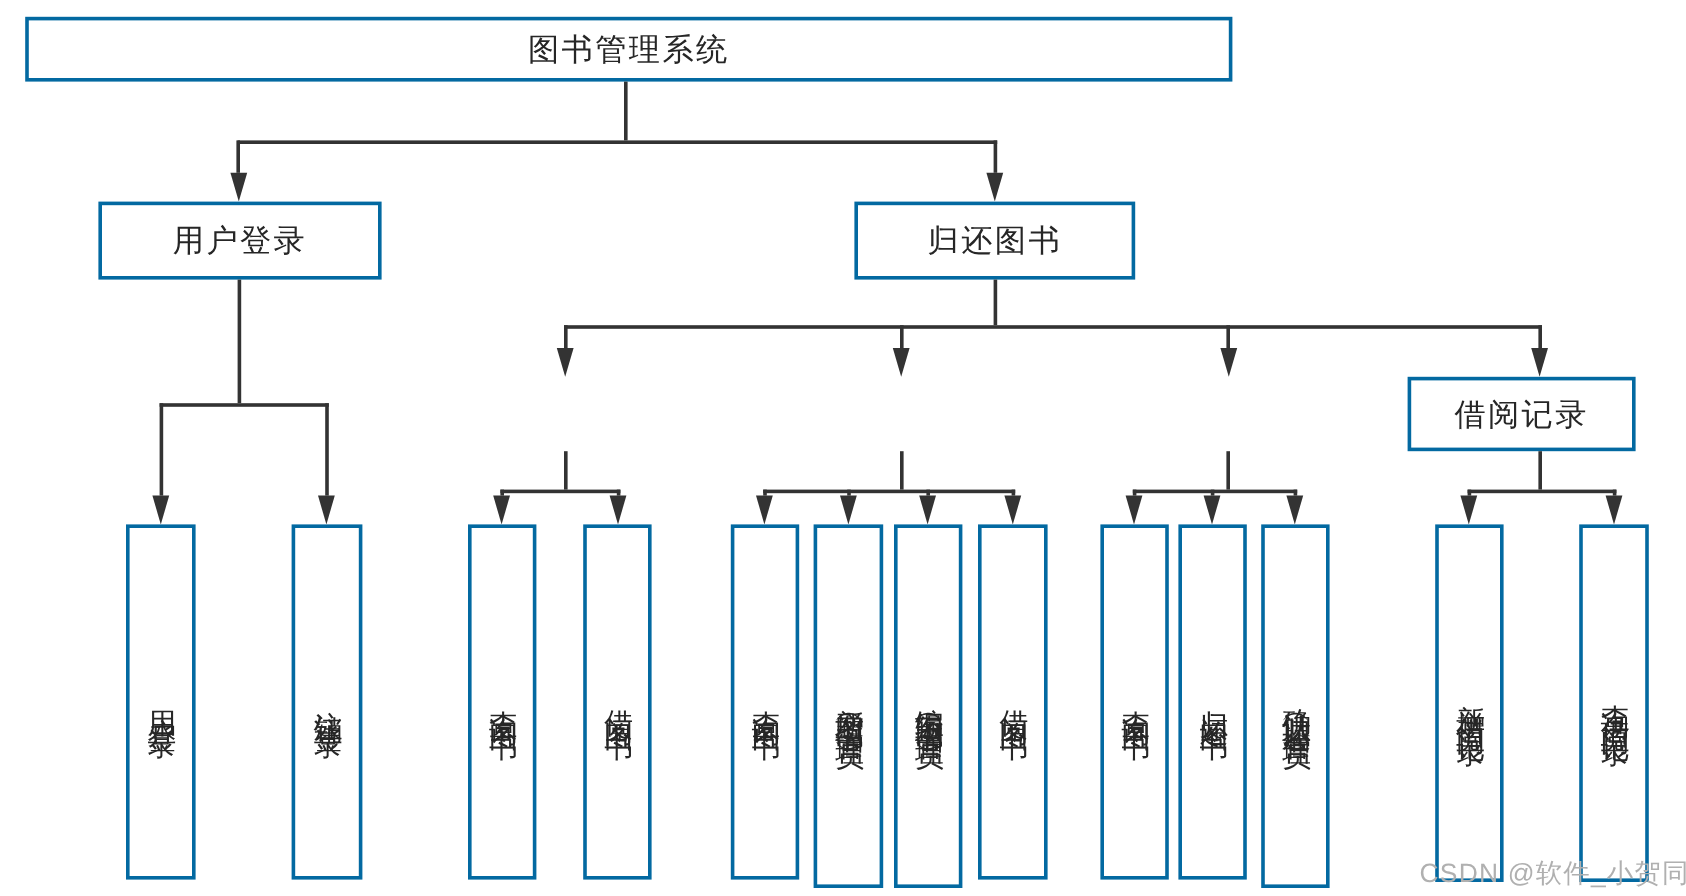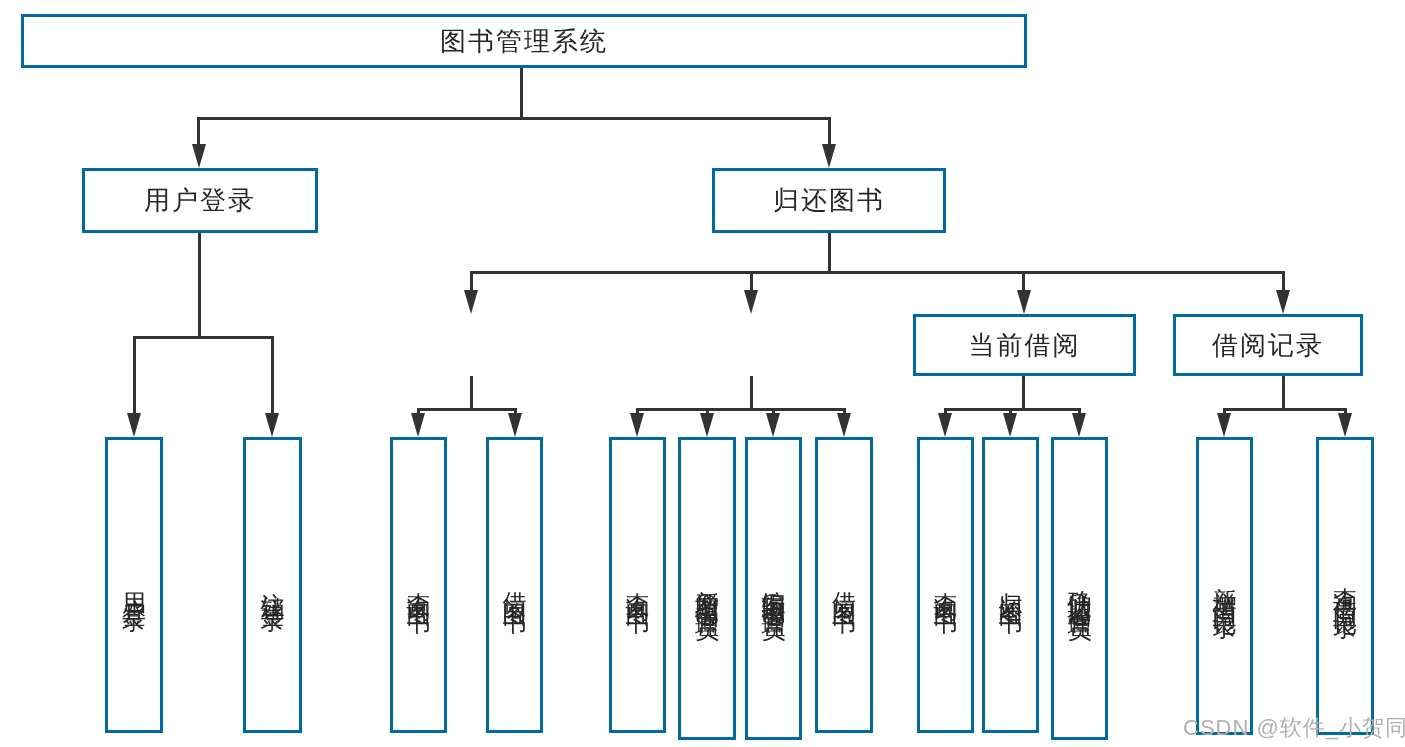--- a/index.html
+++ b/index.html
@@ -85,23 +85,20 @@
   <div class="hl" style="left:470px; top:271px; width:815px;"></div>
   <div class="vl" style="left:470px;  top:271px; height:19px;"></div>
   <div class="ar" style="left:464px;  top:290px;"></div>
   <div class="vl" style="left:750px;  top:271px; height:19px;"></div>
   <div class="ar" style="left:744px;  top:290px;"></div>
   <div class="vl" style="left:1022px; top:271px; height:19px;"></div>
   <div class="ar" style="left:1017px; top:290px;"></div>
   <div class="vl" style="left:1282px; top:271px; height:19px;"></div>
   <div class="ar" style="left:1276px; top:290px;"></div>
 
-  <div class="box hz" style="left:913px; top:314px; width:223px; height:62px;">
-    <span>当前借阅</span>
-  </div>
   <div class="box hz" style="left:1173px; top:314px; width:190px; height:62px;text-align:right;">
     <span>借阅记录</span>
   </div>
 
   <div class="vl" style="left:470px; top:376px; height:32px;"></div>
   <div class="hl" style="left:417px; top:408px; width:100px;"></div>
   <div class="vl" style="left:417px; top:408px; height:5px;"></div>
   <div class="ar" style="left:411px; top:413px;"></div>
   <div class="vl" style="left:514px; top:408px; height:5px;"></div>
   <div class="ar" style="left:508px; top:413px;"></div>

